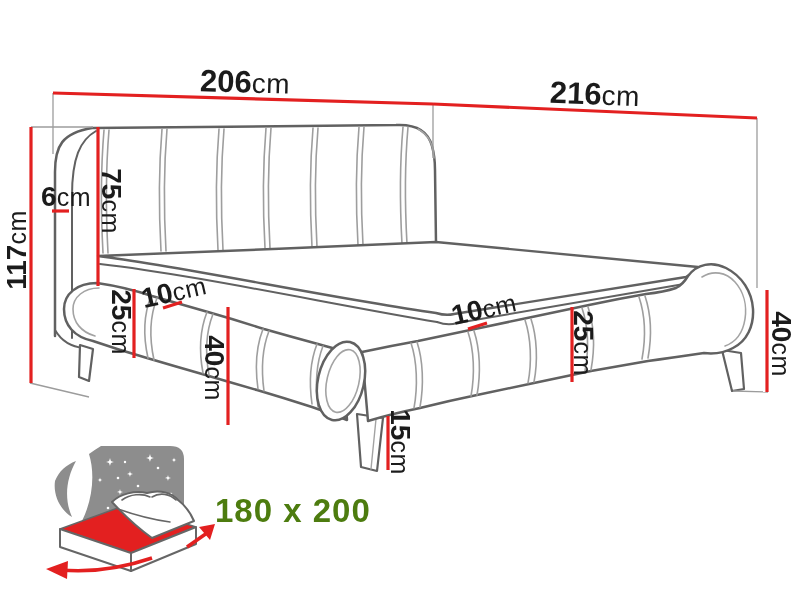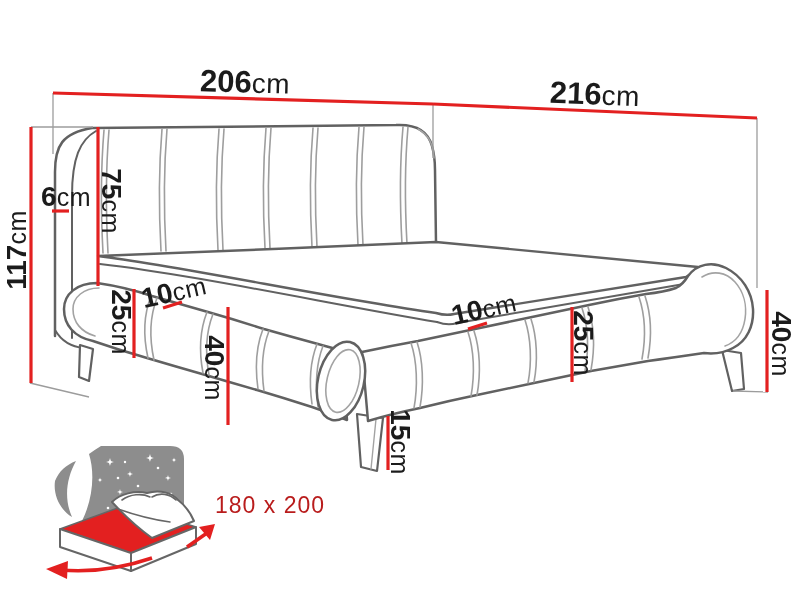--- a/index.html
+++ b/index.html
@@ -12,22 +12,22 @@
   .dim{
     position:absolute;white-space:nowrap;color:#1b1b1b;
     transform:translate(-50%,-50%) rotate(var(--rot,0deg));
     transform-origin:center center;line-height:1;
   }
   .dim .num{font-weight:700;font-size:28px;}
   .dim .unit{font-weight:400;font-size:25px;letter-spacing:.5px;}
   .dim.big .num{font-size:31px;}
   .dim.big .unit{font-size:28px;}
   .size-badge{
-    position:absolute;left:215px;top:492px;color:#b91c1c;
-    font-weight:400;font-size:23px;letter-spacing:1px;
+    position:absolute;left:215px;top:492px;color:#4d7c0f;
+    font-weight:700;font-size:33px;letter-spacing:1px;
   }
 </style>
 </head>
 <body>
 
 <div id="stage">
 
 <svg width="800" height="600" viewBox="0 0 800 600">
 
   <g fill="none" stroke="#616161" stroke-width="2.5" stroke-linecap="round" stroke-linejoin="round">

